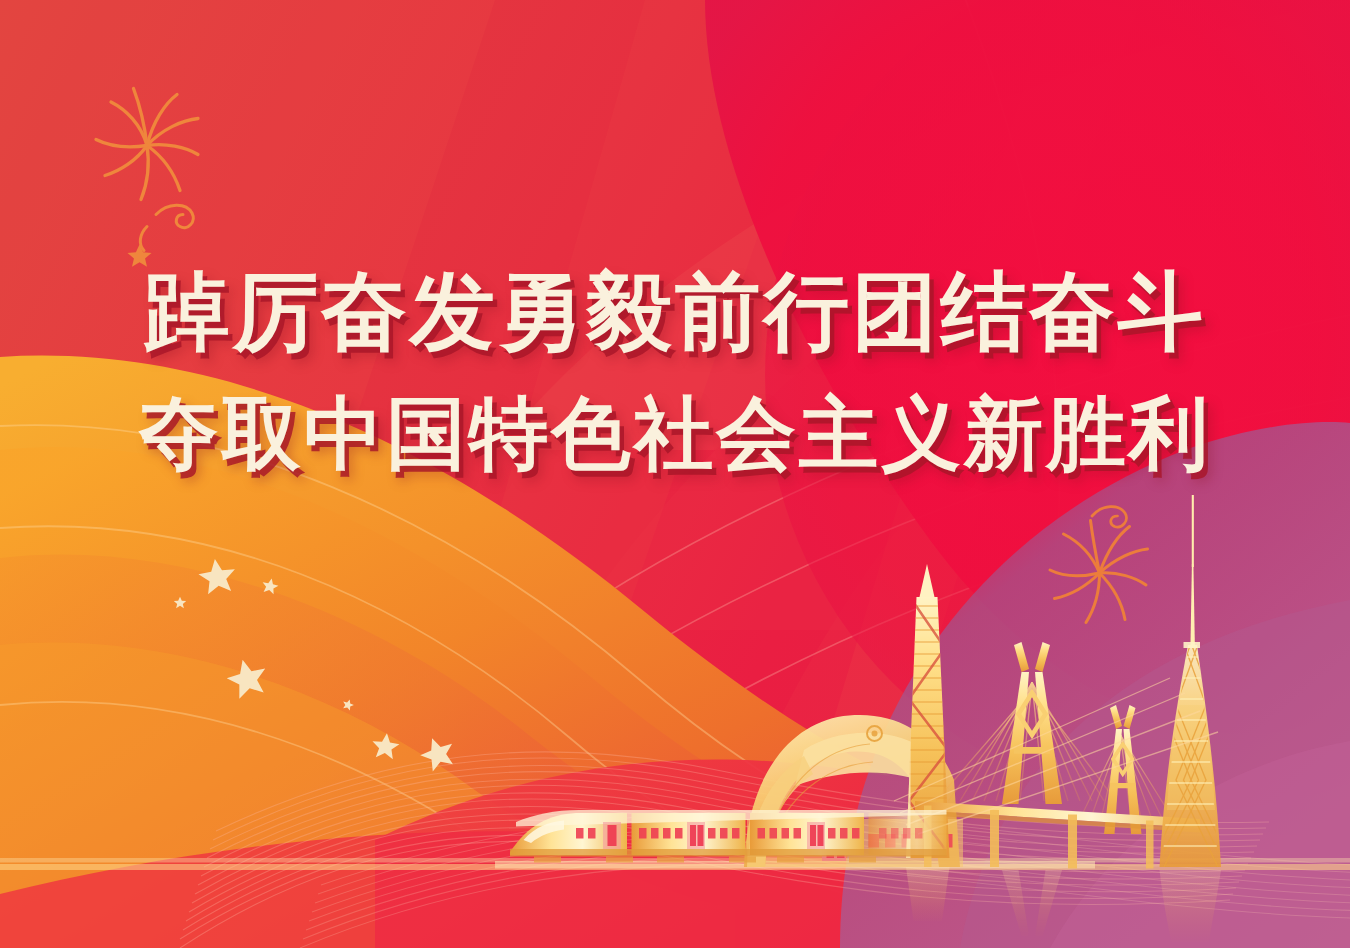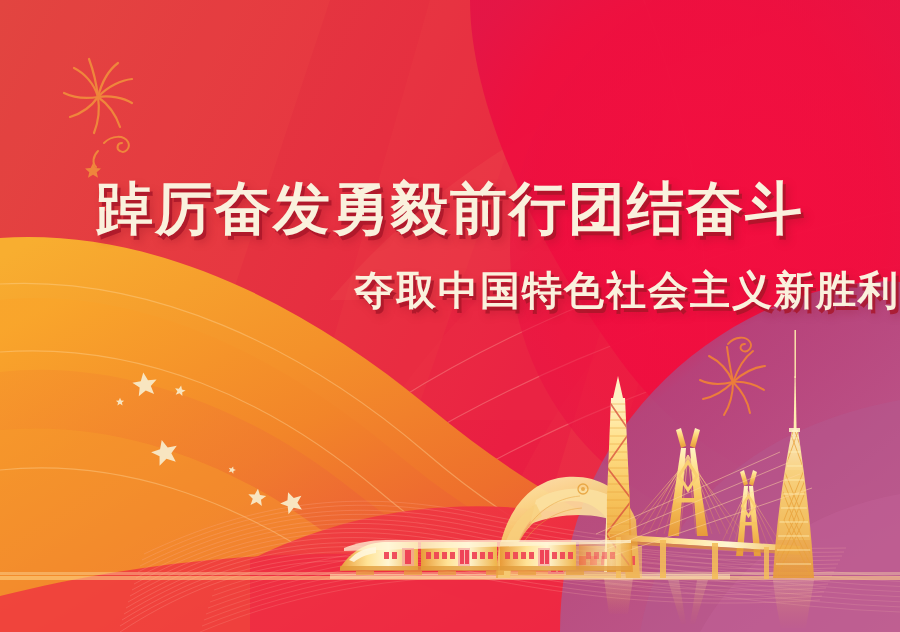--- a/index.html
+++ b/index.html
@@ -23,21 +23,21 @@
   .hl-line{
     font-family:"DejaVu Sans","Liberation Sans",sans-serif;
     font-weight:bold;
     font-size:57px;
     line-height:82px;
     letter-spacing:2px;
     color:#faf1dd;
     text-shadow: 3px 4px 0px rgba(168,22,40,0.82), 5px 6px 8px rgba(140,16,32,0.35);
     white-space:nowrap;
   }
-  .hl-line.l2{ font-size:40px;text-align:right; }
+  .hl-line.l2{ font-size:53px; }
 </style>
 </head>
 <body>
 
 <div id="poster">
 
   <svg class="layer" viewBox="0 0 900 632" preserveAspectRatio="none">
     <defs>
       <linearGradient id="gRedTop" x1="0" y1="0" x2="1" y2="0.35">
         <stop offset="0" stop-color="#e0423f"></stop>

